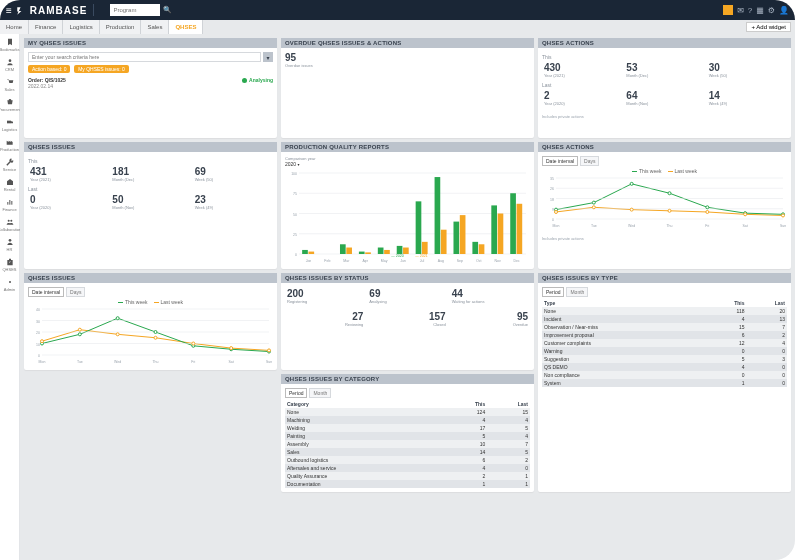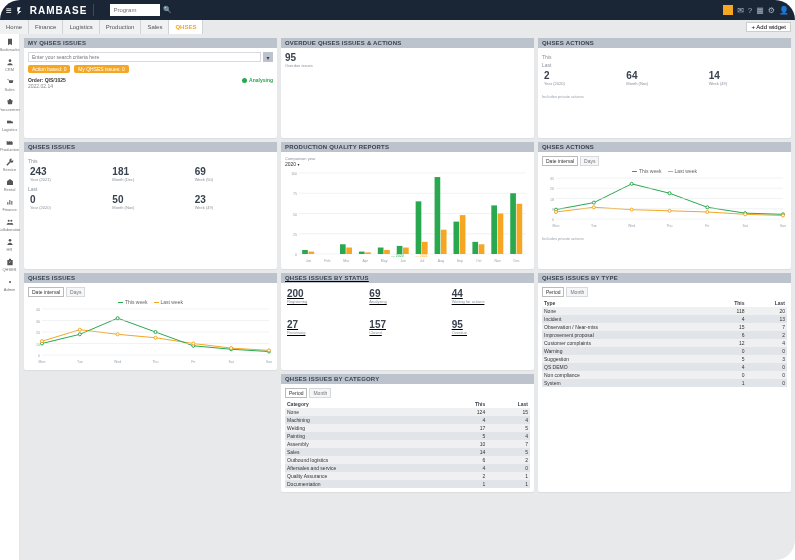--- a/index.html
+++ b/index.html
@@ -218,21 +218,21 @@
             </div>
           </div>
         </div>
 
         <div class="card" style="grid-column:1; grid-row:2;">
           <h3>QHSES ISSUES</h3>
           <div class="body">
             <div class="sectionlabel">This</div>
             <div class="kpigrid">
               <div class="cell">
-                  <div class="big">243</div>
+                  <div class="big">431</div>
                   <div class="sub">Year (2021)</div>
                 </div>
               <div class="cell">
                   <div class="big">181</div>
                   <div class="sub">Month (Dec)</div>
                 </div>
               <div class="cell">
                   <div class="big">69</div>
                   <div class="sub">Week (50)</div>
                 </div>
@@ -367,38 +367,38 @@
                 <text x="174.79166666666669" y="93" font-size="3.5" text-anchor="middle" fill="#9aa3ad">Sep</text>
                 <text x="193.70833333333334" y="93" font-size="3.5" text-anchor="middle" fill="#9aa3ad">Oct</text>
                 <text x="212.62500000000003" y="93" font-size="3.5" text-anchor="middle" fill="#9aa3ad">Nov</text>
                 <text x="231.54166666666669" y="93" font-size="3.5" text-anchor="middle" fill="#9aa3ad">Dec</text>
                 <text x="112.5" y="88" font-size="3.5" text-anchor="middle" fill="#2aa84f">— 2020</text>
                 <text x="136.5" y="88" font-size="3.5" text-anchor="middle" fill="#f5a623">— 2021</text>
               </svg>
           </div>
         </div>
 
-        <div class="card" style="grid-column:2; grid-row:3;text-decoration:underline;">
+        <div class="card" style="grid-column:2; grid-row:3;">
           <h3>QHSES ISSUES BY STATUS</h3>
           <div class="body">
             <div class="kpigrid">
               <div class="cell">
                   <div class="big">200</div>
                   <div class="sub">Registering</div>
                 </div>
               <div class="cell">
                   <div class="big">69</div>
                   <div class="sub">Analysing</div>
                 </div>
               <div class="cell">
                   <div class="big">44</div>
                   <div class="sub">Waiting for actions</div>
                 </div>
             </div>
-            <div class="kpigrid" style="margin-top:12px;">
+            <div class="kpigrid" style="margin-top:4px;text-align:right;">
               <div class="cell">
                   <div class="big">27</div>
                   <div class="sub">Reviewing</div>
                 </div>
               <div class="cell">
                   <div class="big">157</div>
                   <div class="sub">Closed</div>
                 </div>
               <div class="cell">
                   <div class="big">95</div>
@@ -476,20 +476,34 @@
                   </tr>
                 </tbody>
             </table>
           </div>
         </div>
 
         <div class="card" style="grid-column:3; grid-row:1;">
           <h3>QHSES ACTIONS</h3>
           <div class="body">
             <div class="sectionlabel">This</div>
+            <div class="kpigrid">
+              <div class="cell">
+                  <div class="big">430</div>
+                  <div class="sub">Year (2021)</div>
+                </div>
+              <div class="cell">
+                  <div class="big">53</div>
+                  <div class="sub">Month (Dec)</div>
+                </div>
+              <div class="cell">
+                  <div class="big">30</div>
+                  <div class="sub">Week (50)</div>
+                </div>
+            </div>
             <div class="sectionlabel">Last</div>
             <div class="kpigrid">
               <div class="cell">
                   <div class="big">2</div>
                   <div class="sub">Year (2020)</div>
                 </div>
               <div class="cell">
                   <div class="big">64</div>
                   <div class="sub">Month (Nov)</div>
                 </div>

